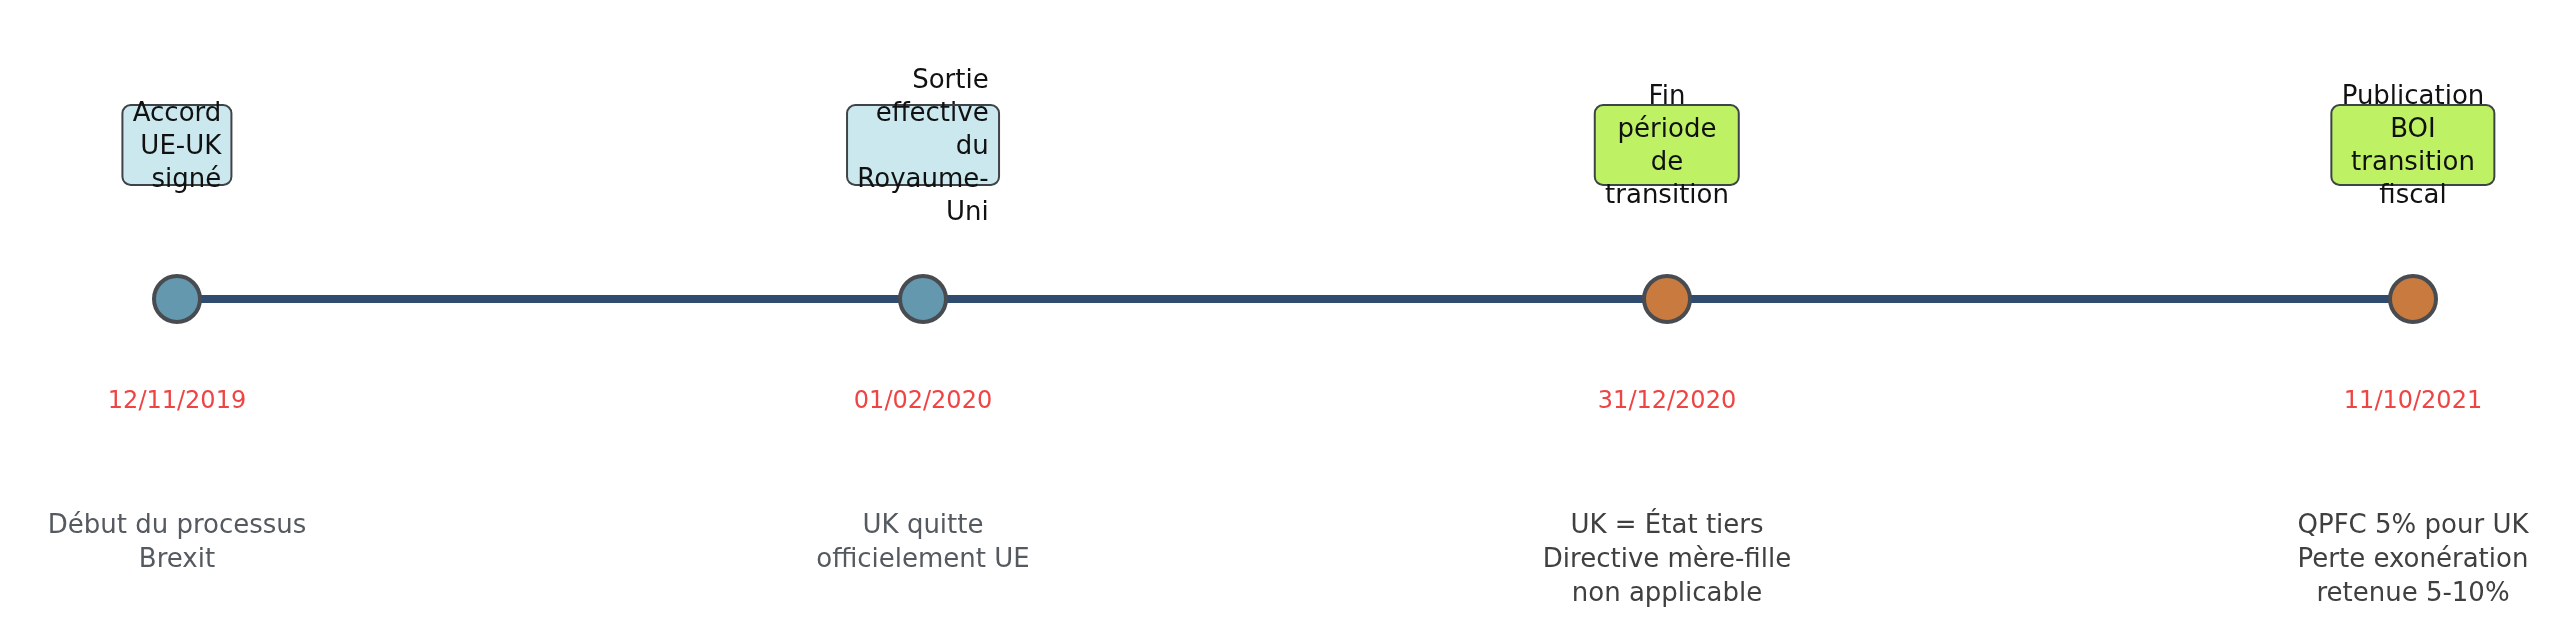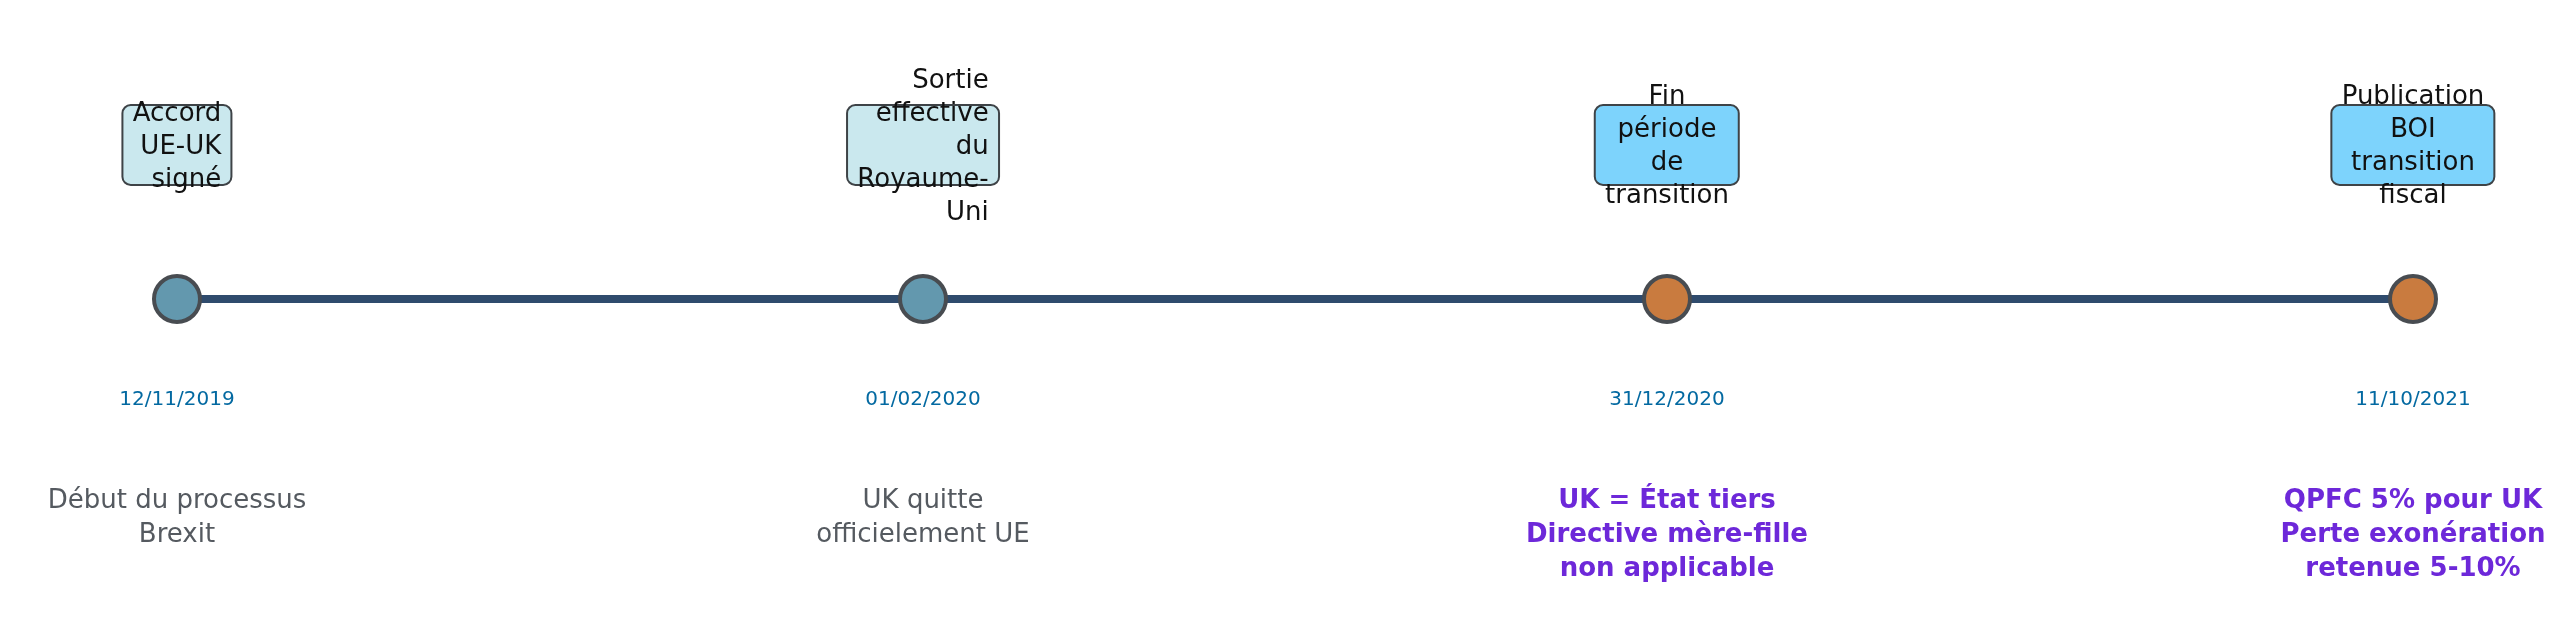--- a/index.html
+++ b/index.html
@@ -5,29 +5,29 @@
   html, body { margin: 0; padding: 0; background: #ffffff; }
   body { width: 2576px; height: 617px; position: relative; overflow: hidden;
          font-family: "DejaVu Sans", "Liberation Sans", sans-serif; }
   .timeline-line { position: absolute; left: 177px; top: 295px; width: 2237px; height: 8.4px; background: #2f4b6d; }
   .event { position: absolute; top: 0; width: 0; height: 617px; }
   .label-box { position: absolute; top: 104px; transform: translateX(-50%);
                height: 82px; box-sizing: border-box; border: 2.8px solid #3e4347; border-radius: 9.3px;
                display: flex; align-items: center; justify-content: center; text-align: center;
                font-size: 26px; line-height: 33px; color: #111; white-space: pre-line; padding: 0 9.3px; }
   .label-box.blue { background: #cae8ee; text-align: right; }
-  .label-box.yellow { background: #7dd3fc; }
+  .label-box.yellow { background: #bef264; }
   .marker { position: absolute; top: 274px; left: -25px; width: 50px; height: 50px;
             box-sizing: border-box; border-radius: 50%; border: 4.6px solid #484c51; }
   .date { position: absolute; top: 386px; transform: translateX(-50%); white-space: nowrap;
-          font-size: 20px; color: #0369a1; }
-  .desc { position: absolute; top: 482px; transform: translateX(-50%); white-space: pre-line;
+          font-size: 24px; color: #ef4444; }
+  .desc { position: absolute; top: 507px; transform: translateX(-50%); white-space: pre-line;
           text-align: center; font-size: 26px; line-height: 34px; width: 335px; }
   .desc.neutral { color: #555a60; }
-  .desc.alert { color: #6d28d9; font-weight: bold; }
+  .desc.alert { color: #404040; }
 </style>
 </head>
 <body>
 
 <div>
   <div class="timeline-line"></div>
 
   <div class="event" style="left:177px">
     <div class="label-box blue">Accord UE-UK
 signé</div>

